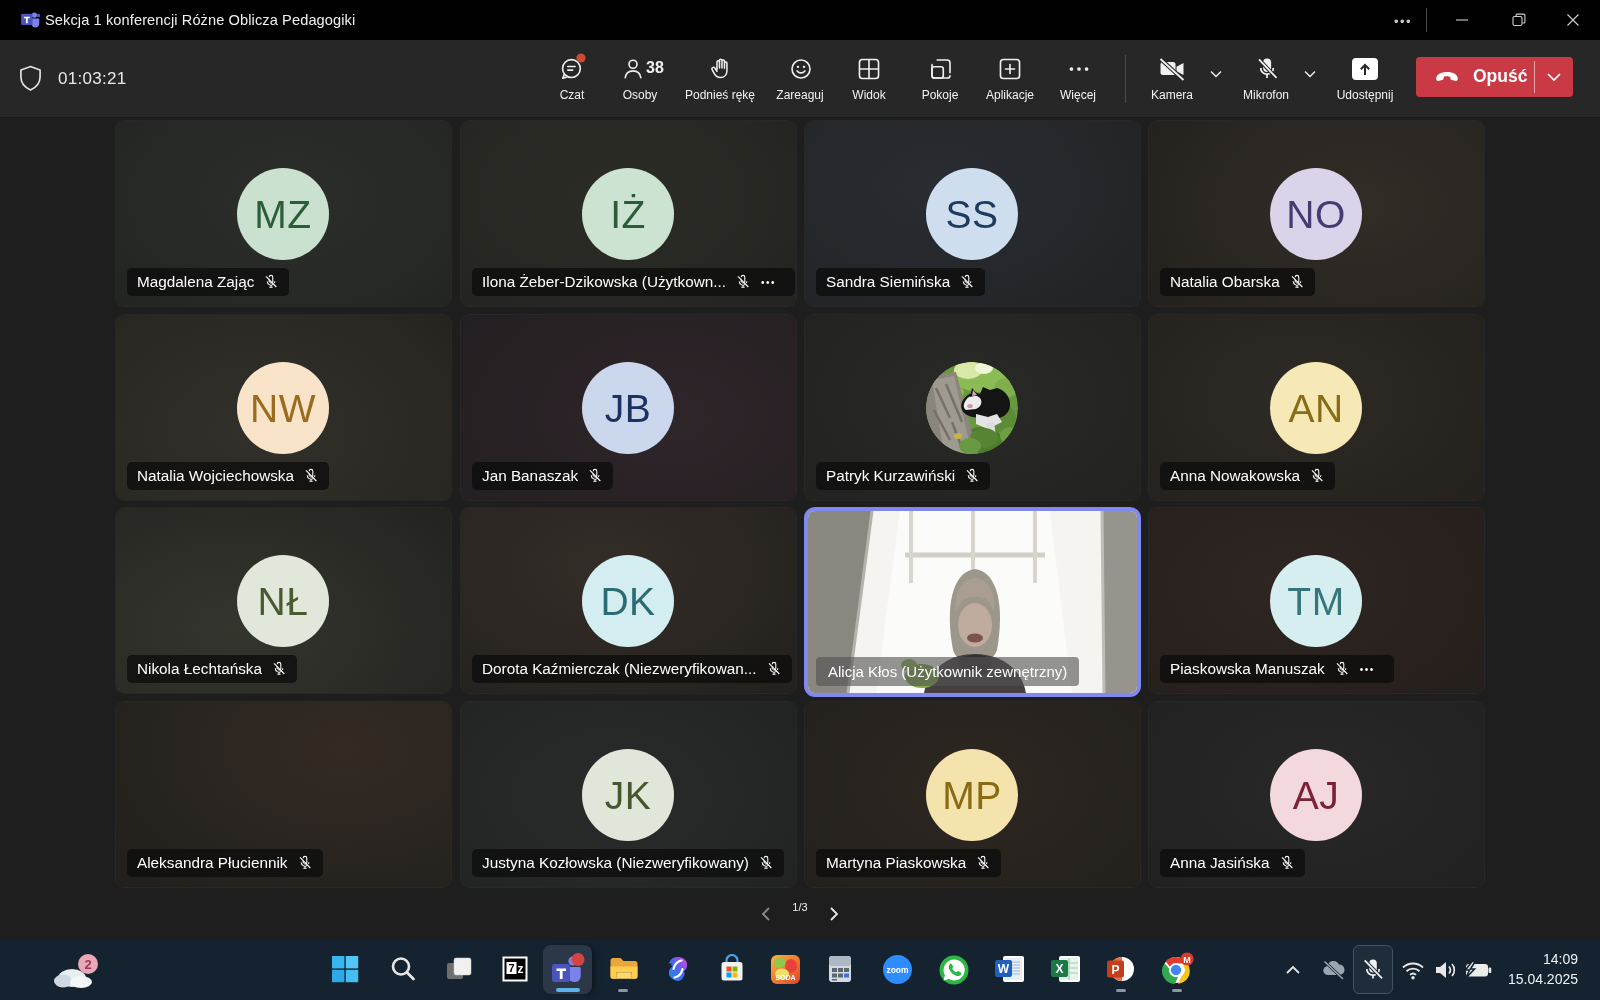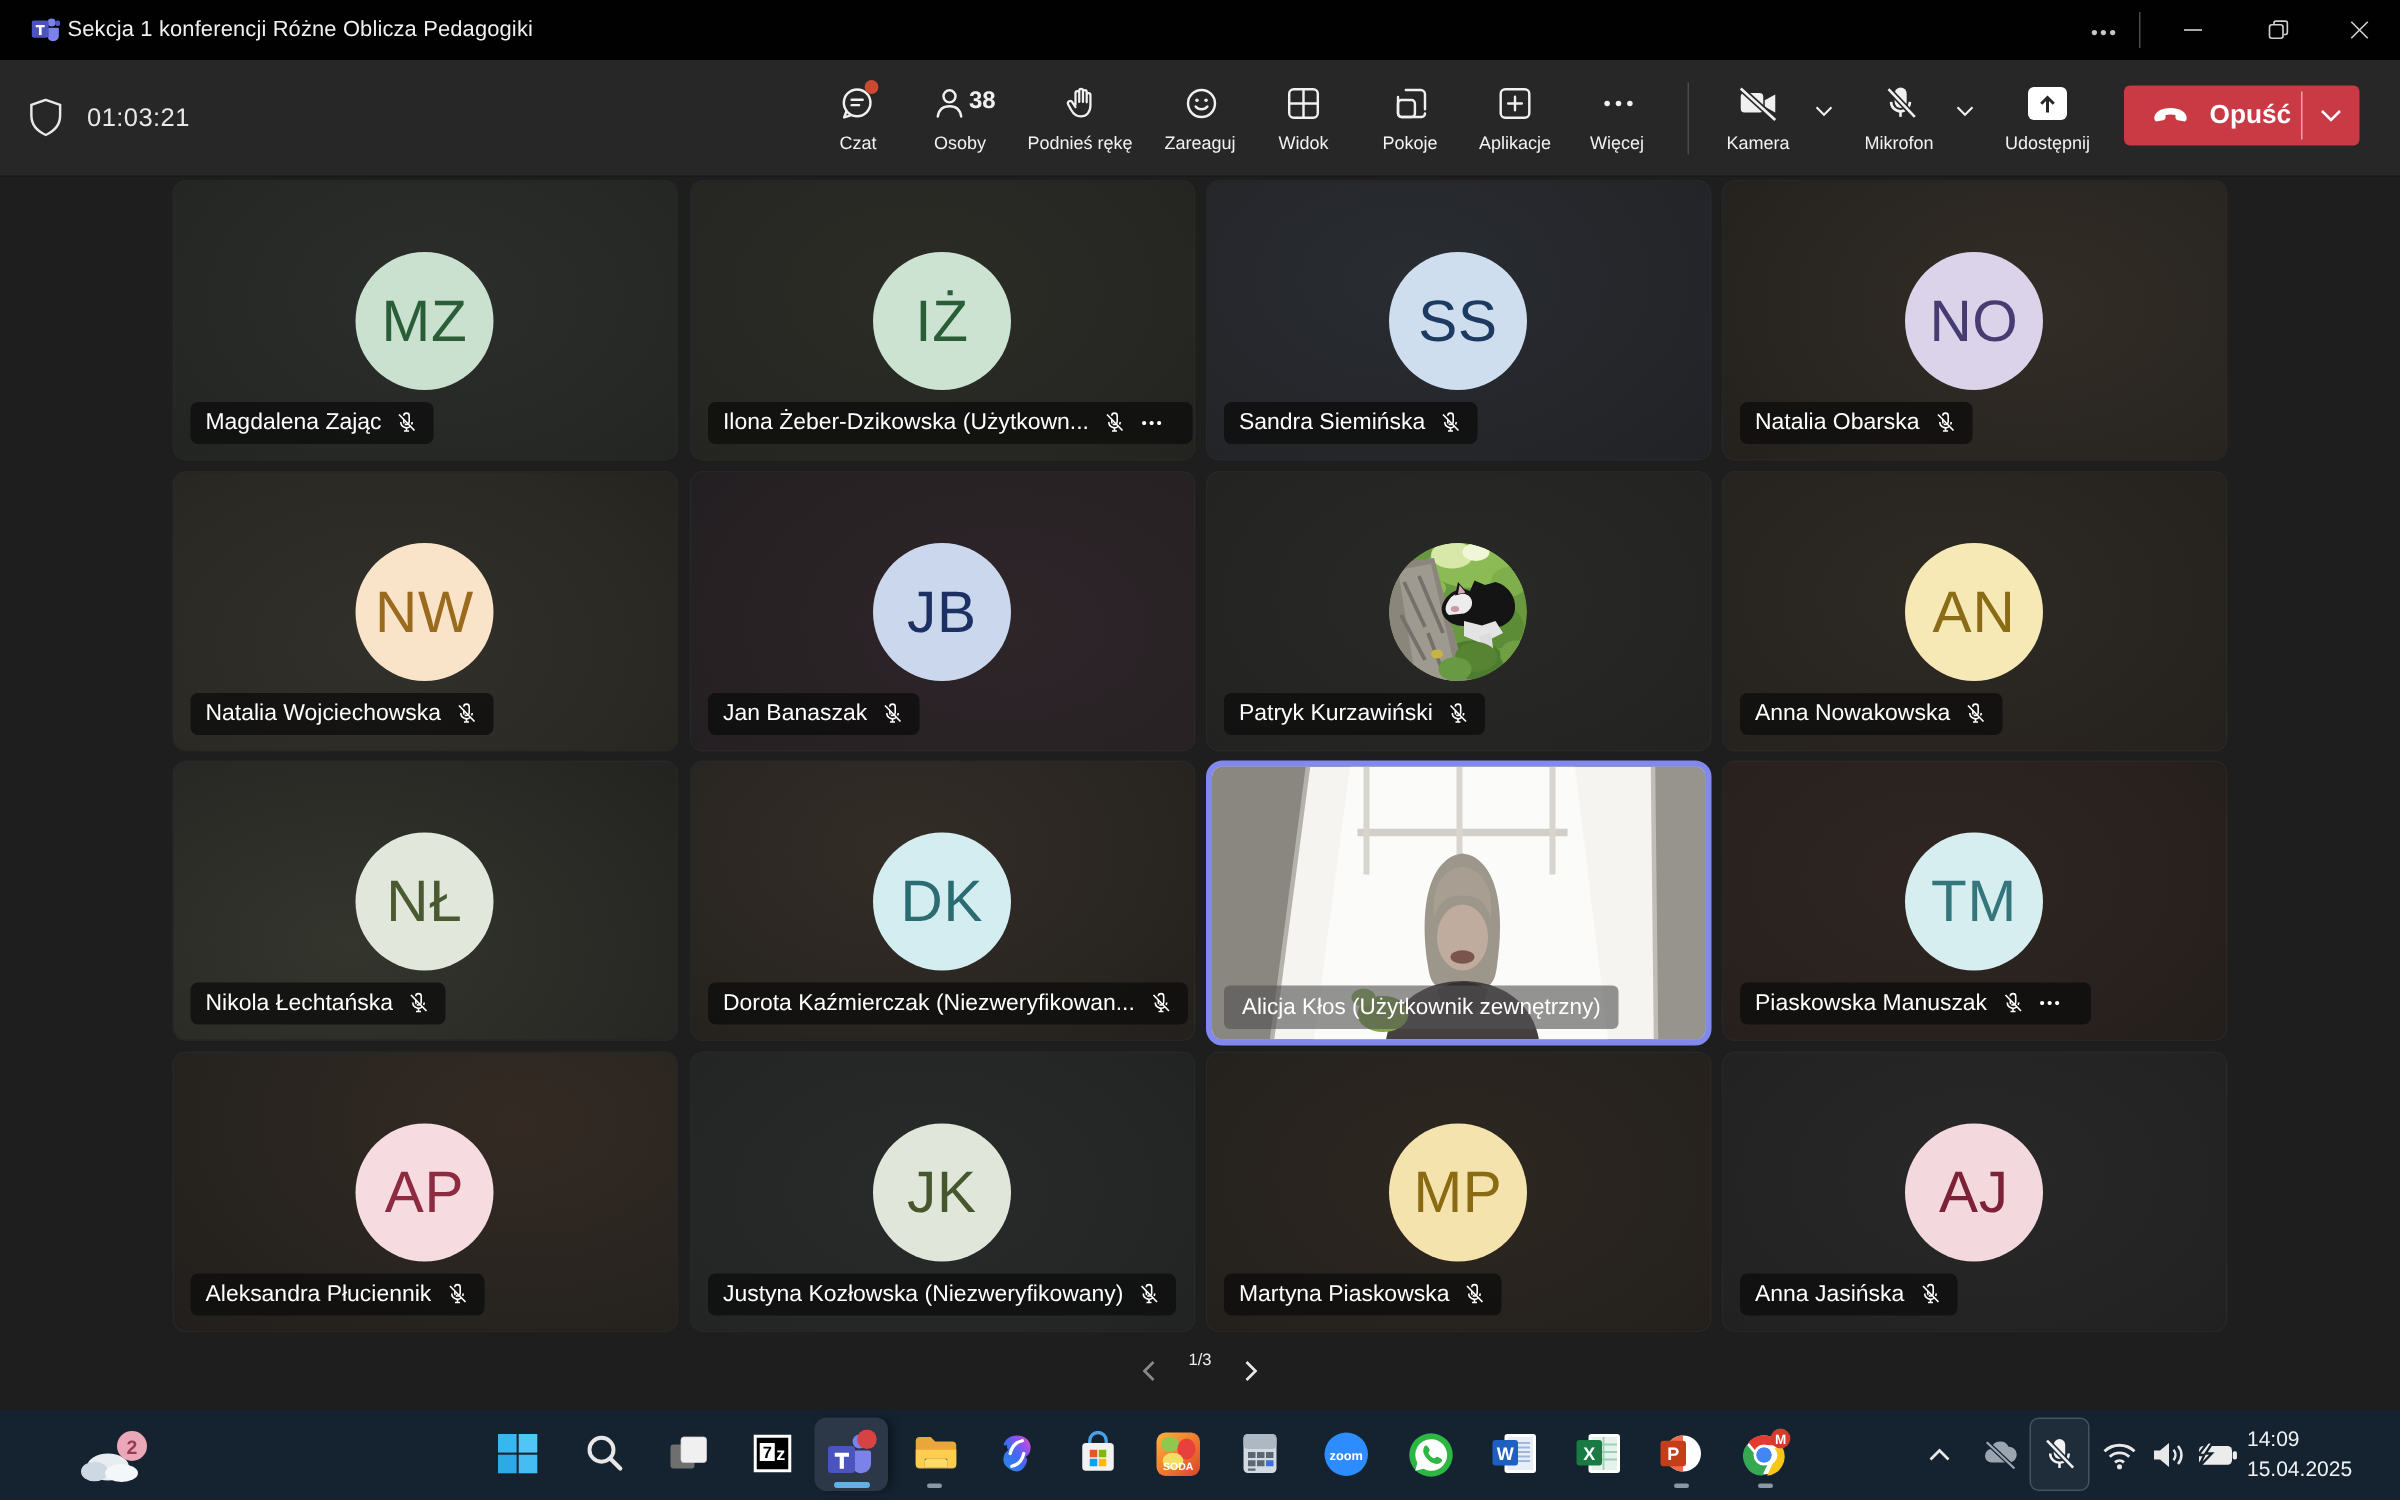--- a/index.html
+++ b/index.html
@@ -207,21 +207,20 @@
       <svg class="micx" viewBox="0 0 24 24">
         <path d="M9.3 4.8A2.7 2.7 0 0 1 14.7 4.8v6a2.7 2.7 0 0 1-4.3 2.2M9.3 8.5v2.3c0 .6.2 1.2.5 1.7" fill="none" stroke="#fff" stroke-width="1.6"></path>
         <path d="M6.3 11a5.7 5.7 0 0 0 9.8 4M17.7 11a5.7 5.7 0 0 1-.6 2.5" fill="none" stroke="#fff" stroke-width="1.6"></path>
         <path d="M12 16.8V20M9.5 20h5" fill="none" stroke="#fff" stroke-width="1.6"></path>
         <path d="M4.5 3.5l15.5 16" stroke="#fff" stroke-width="1.7"></path>
       </svg>
       <span class="ldots">•••</span>
     </div>
 </div>
 <div class="tile" style="left:116px;top:702px;background:radial-gradient(100% 120% at 68% 25%, #342a23 0%, #282420 55%, #201e1b 100%)">
-<div class="av" style="background:#f6dbe1;color:#8d2c40">AP</div>
 <div class="label">
       <span>Aleksandra Płuciennik</span>
       <svg class="micx" viewBox="0 0 24 24">
         <path d="M9.3 4.8A2.7 2.7 0 0 1 14.7 4.8v6a2.7 2.7 0 0 1-4.3 2.2M9.3 8.5v2.3c0 .6.2 1.2.5 1.7" fill="none" stroke="#fff" stroke-width="1.6"></path>
         <path d="M6.3 11a5.7 5.7 0 0 0 9.8 4M17.7 11a5.7 5.7 0 0 1-.6 2.5" fill="none" stroke="#fff" stroke-width="1.6"></path>
         <path d="M12 16.8V20M9.5 20h5" fill="none" stroke="#fff" stroke-width="1.6"></path>
         <path d="M4.5 3.5l15.5 16" stroke="#fff" stroke-width="1.7"></path>
       </svg>
     </div>
 </div>
@@ -571,13 +570,13 @@
   </svg>
 <svg class="tray" style="left:1432px" viewBox="0 0 26 26">
     <path d="M4 10h4l6-5v16l-6-5H4z" fill="#e8e8e8"></path>
     <path d="M17 9.5a5.5 5.5 0 0 1 0 7M20 7a9 9 0 0 1 0 12" stroke="#e8e8e8" stroke-width="1.7" fill="none"></path>
   </svg>
 <svg class="tray" style="left:1461px;width:32px" viewBox="0 0 32 26">
     <rect x="5" y="7" width="22" height="12.5" rx="3" fill="#ececec"></rect>
     <rect x="27.5" y="10.5" width="2.8" height="5.5" rx="1.2" fill="#ececec"></rect>
     <path d="M11 4.5L4.5 13h4l-4 8.5 9-9.5h-4.2l5-7.5z" fill="#ececec" stroke="#152331" stroke-width="1.6"></path>
   </svg>
-<div class="abs" style="left:1498px;top:949px;width:80px;font-size:14px;color:#eef2f5;line-height:20px">14:09<br>15.04.2025</div>
+<div class="abs" style="left:1498px;top:949px;width:80px;text-align:right;font-size:14px;color:#eef2f5;line-height:20px">14:09<br>15.04.2025</div>
 
 </body></html>

